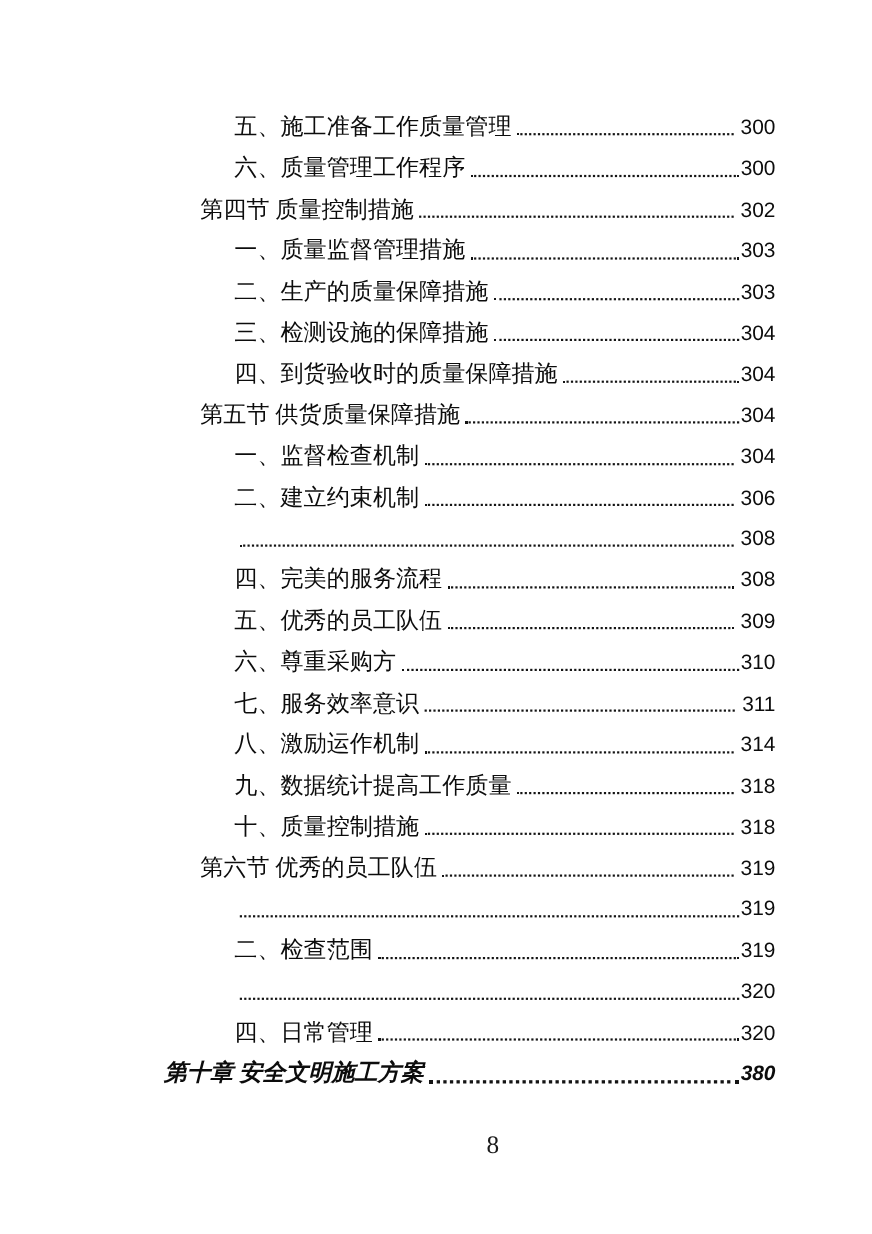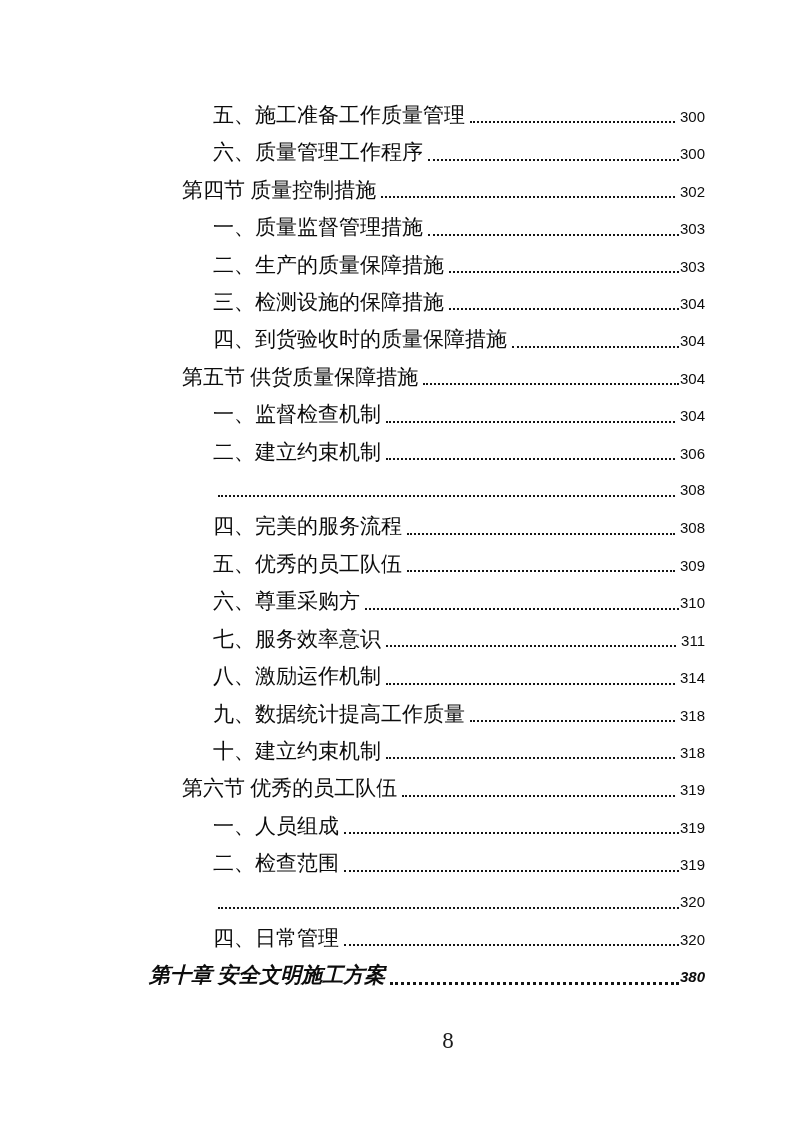--- a/index.html
+++ b/index.html
@@ -39,21 +39,21 @@
     flex: 1 1 auto;
     align-self: flex-end;
     min-width: 12px;
     border-bottom: 2px dotted #141414;
     margin: 0 1px 11px 5px;
     height: 0;
   }
   .toc-row .pagenum {
     flex: 0 0 auto;
     font-family: "Liberation Sans", "DejaVu Sans", sans-serif;
-    font-size: 15px;
+    font-size: 19px;
     white-space: pre;
   }
   .toc-row.lvl1 { padding-left: 1px; }
   .toc-row.lvl2 { padding-left: 34px; text-align: center; }
   .toc-row.lvl3 { padding-left: 65px; }
   .toc-row.bold {
     font-weight: bold;
     font-style: italic;
   }
   .toc-row.bold .pagenum { font-weight: bold; }
@@ -153,31 +153,30 @@
       <span class="title">八、激励运作机制</span>
       <span class="leader"></span>
       <span class="pagenum"> 314</span>
     </div>
       <div class="toc-row lvl3">
       <span class="title">九、数据统计提高工作质量</span>
       <span class="leader"></span>
       <span class="pagenum"> 318</span>
     </div>
       <div class="toc-row lvl3">
-      <span class="title">十、建立约束机制</span>
+      <span class="title">十、质量控制措施</span>
       <span class="leader"></span>
       <span class="pagenum"> 318</span>
     </div>
       <div class="toc-row lvl2">
       <span class="title">第六节 优秀的员工队伍</span>
       <span class="leader"></span>
       <span class="pagenum"> 319</span>
     </div>
       <div class="toc-row lvl3">
-      <span class="title">一、人员组成</span>
       <span class="leader"></span>
       <span class="pagenum">319</span>
     </div>
       <div class="toc-row lvl3">
       <span class="title">二、检查范围</span>
       <span class="leader"></span>
       <span class="pagenum">319</span>
     </div>
       <div class="toc-row lvl3">
       <span class="leader"></span>

